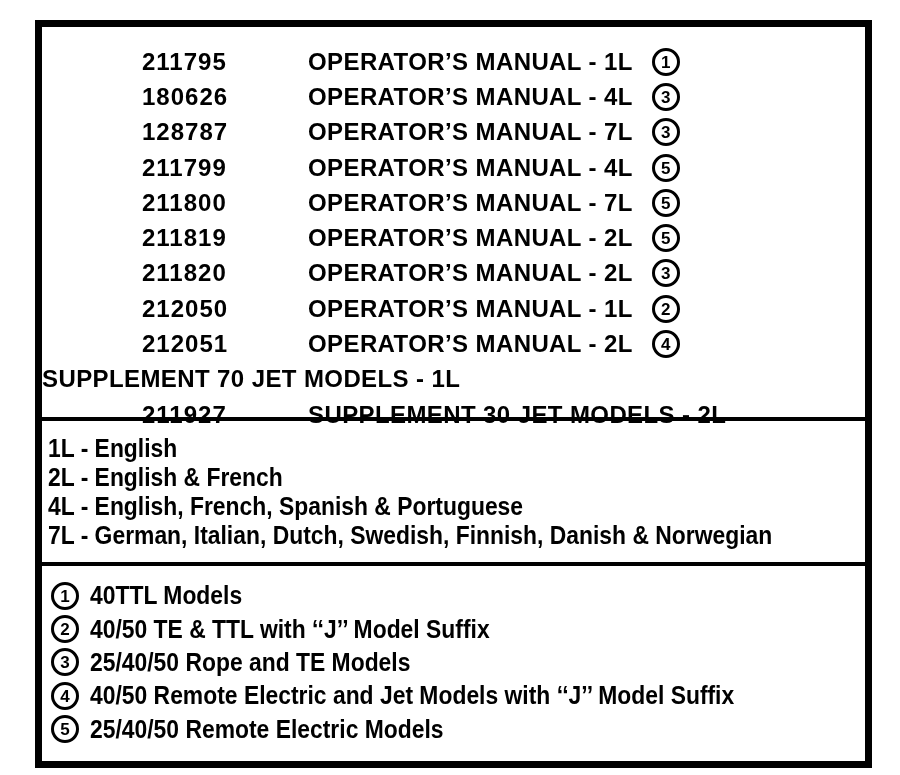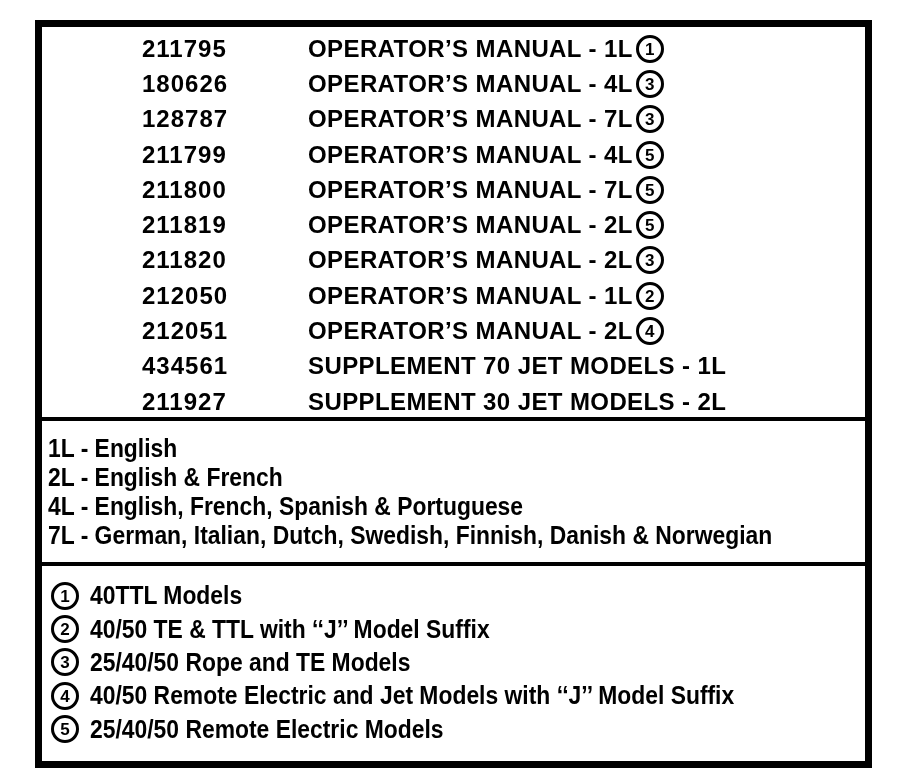--- a/index.html
+++ b/index.html
@@ -23,38 +23,38 @@
     width: 837px;
     height: 748px;
     border: 7px solid #000000;
     box-sizing: border-box;
     background: #ffffff;
   }
   
   .parts-section {
     height: 390px;
     box-sizing: border-box;
-    padding-top: 4px;
+    padding-top: 17px;
   }
   .prow {
     display: flex;
     align-items: center;
     height: 35.3px;
     font-size: 24px;
   }
   .pn {
     margin-left: 100px;
     width: 166px;
     letter-spacing: 1px;
     flex: none;
   }
   .desc-wrap {
     display: flex;
     align-items: flex-start;
-    gap: 3px;
+    gap: 19px;
   }
   .desc {
     letter-spacing: 0.4px;
     white-space: nowrap;
   }
   .ncircle {
     width: 28px;
     height: 28px;
     border: 3px solid #000000;
     border-radius: 50%;
@@ -177,21 +177,20 @@
 
     <div class="prow">
       <span class="pn">212051</span>
       <span class="desc-wrap">
         <span class="desc">OPERATOR’S MANUAL - 2L</span>
         <span class="ncircle">4</span>
       </span>
     </div>
 
     <div class="prow">
-      <span class="pn">434561</span>
       <span class="desc-wrap">
         <span class="desc">SUPPLEMENT 70 JET MODELS - 1L</span>
       </span>
     </div>
 
     <div class="prow">
       <span class="pn">211927</span>
       <span class="desc-wrap">
         <span class="desc">SUPPLEMENT 30 JET MODELS - 2L</span>
       </span>

